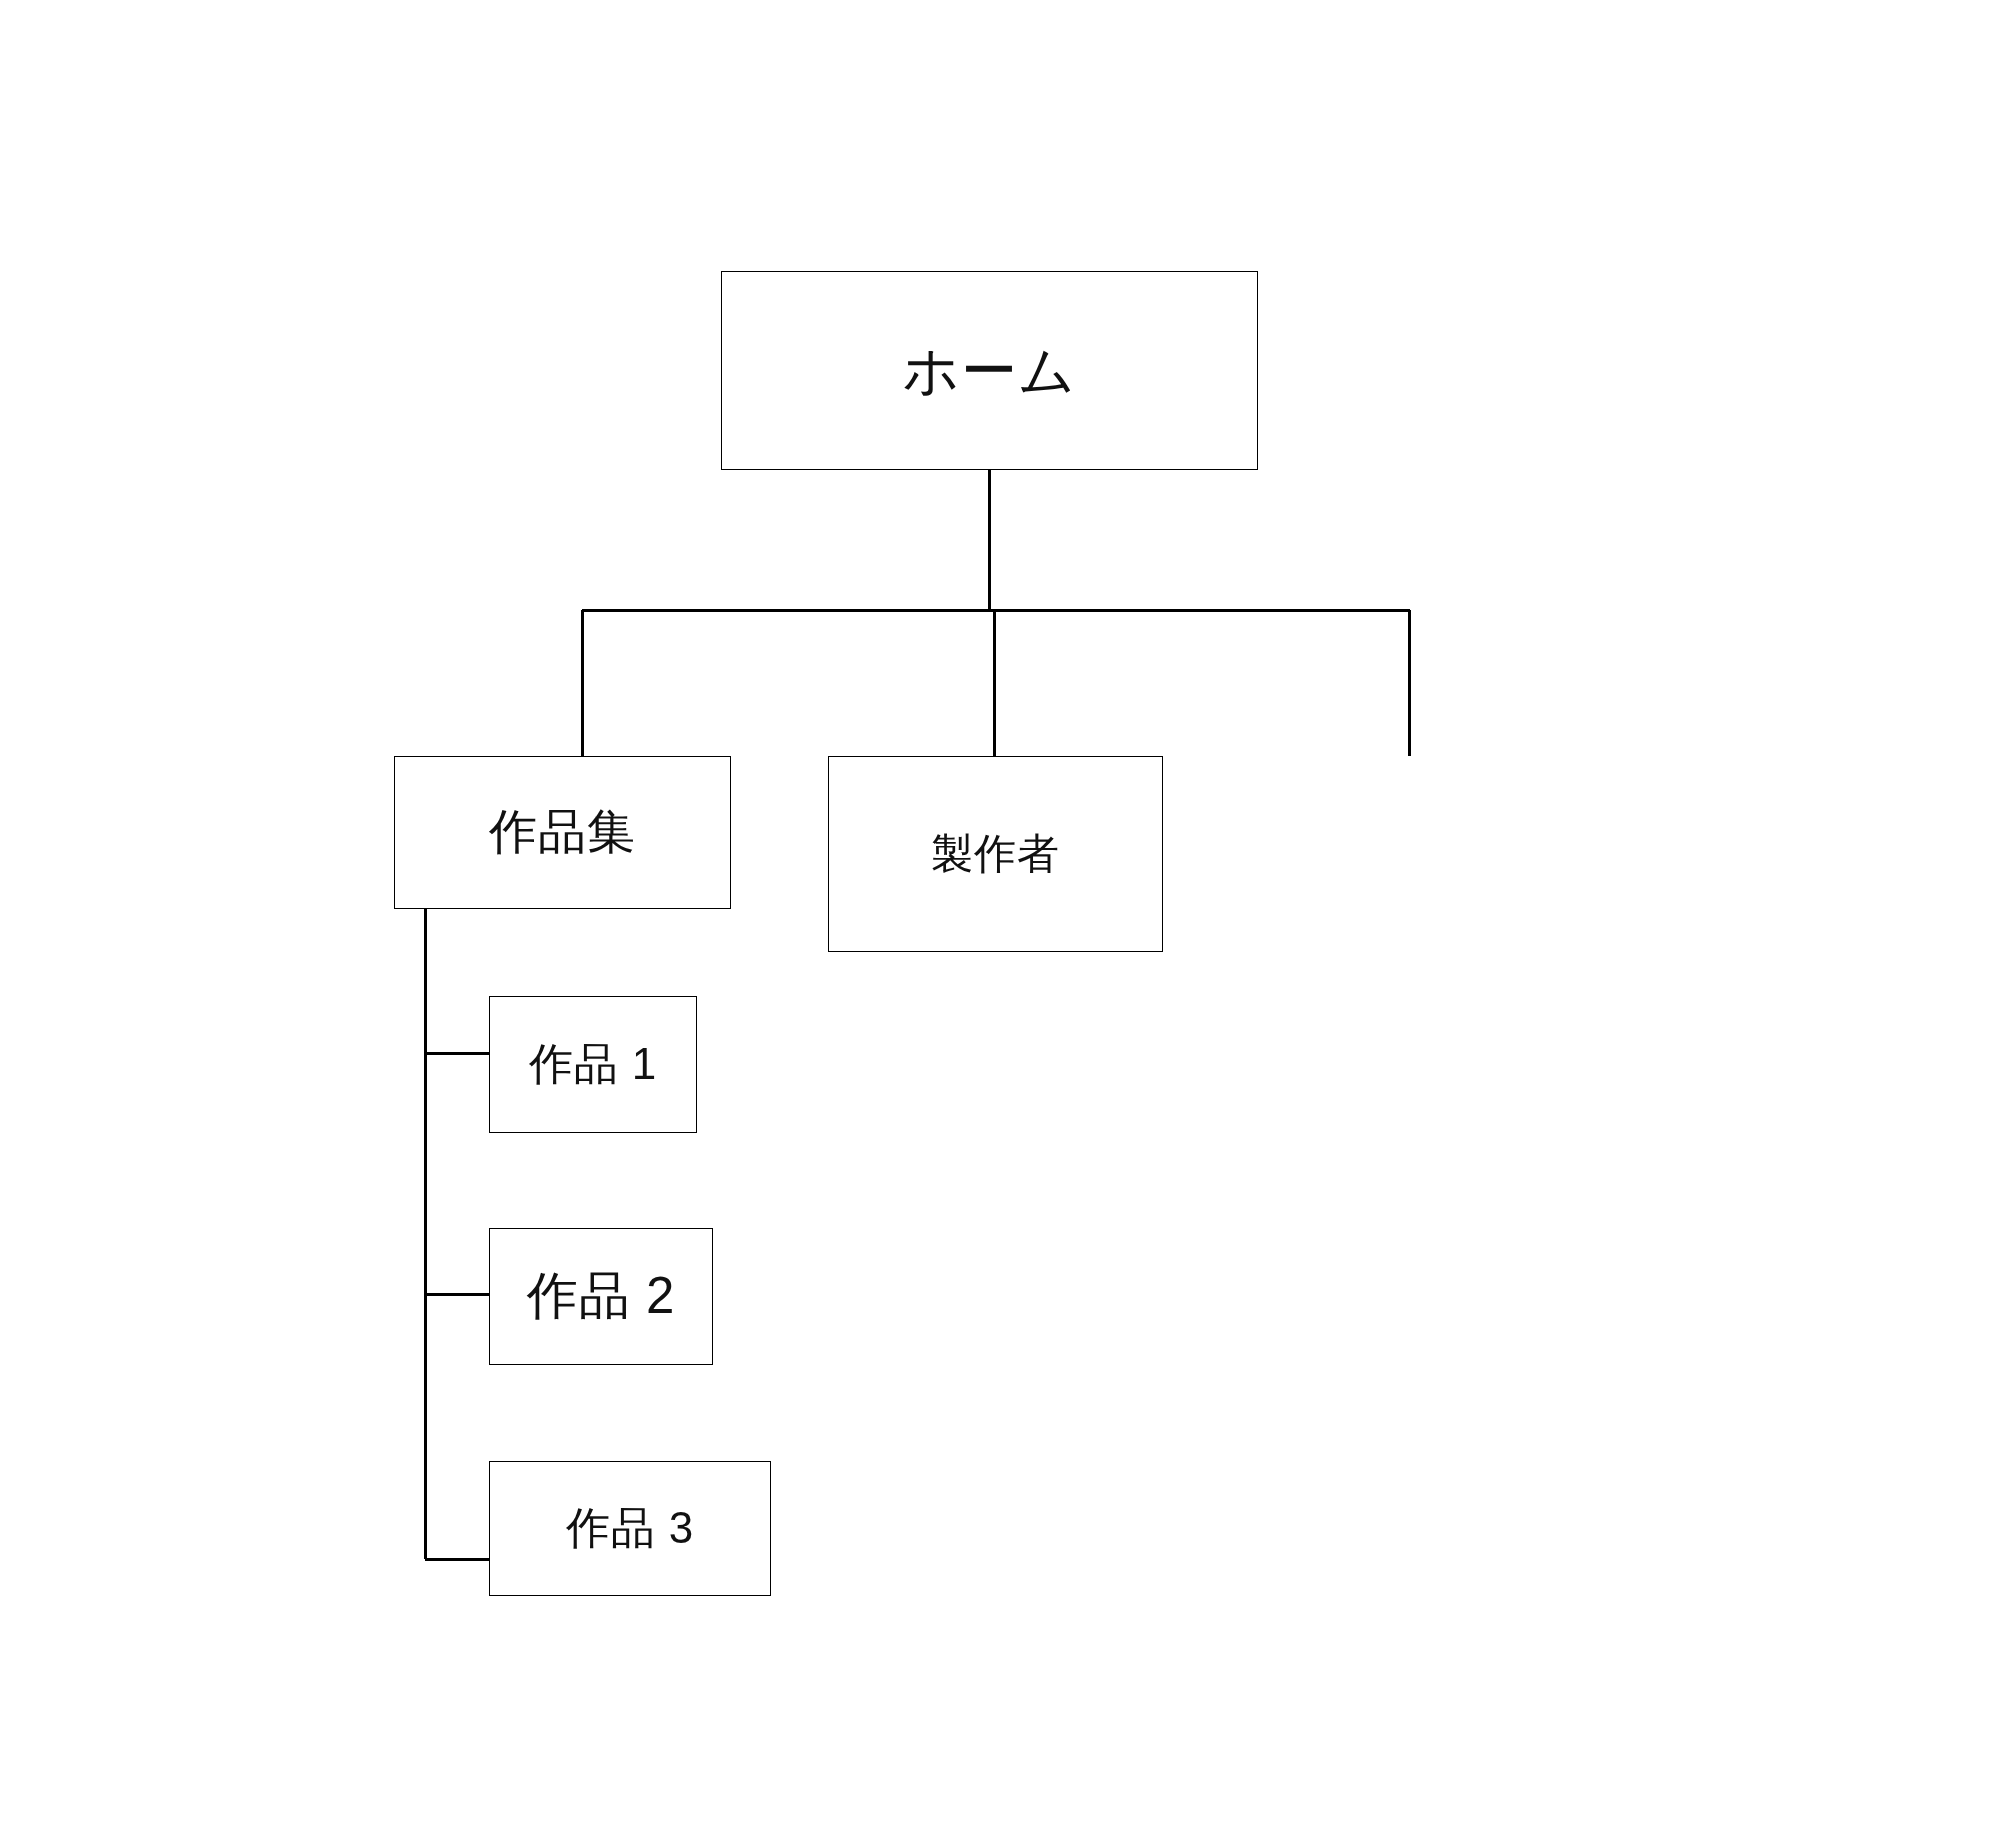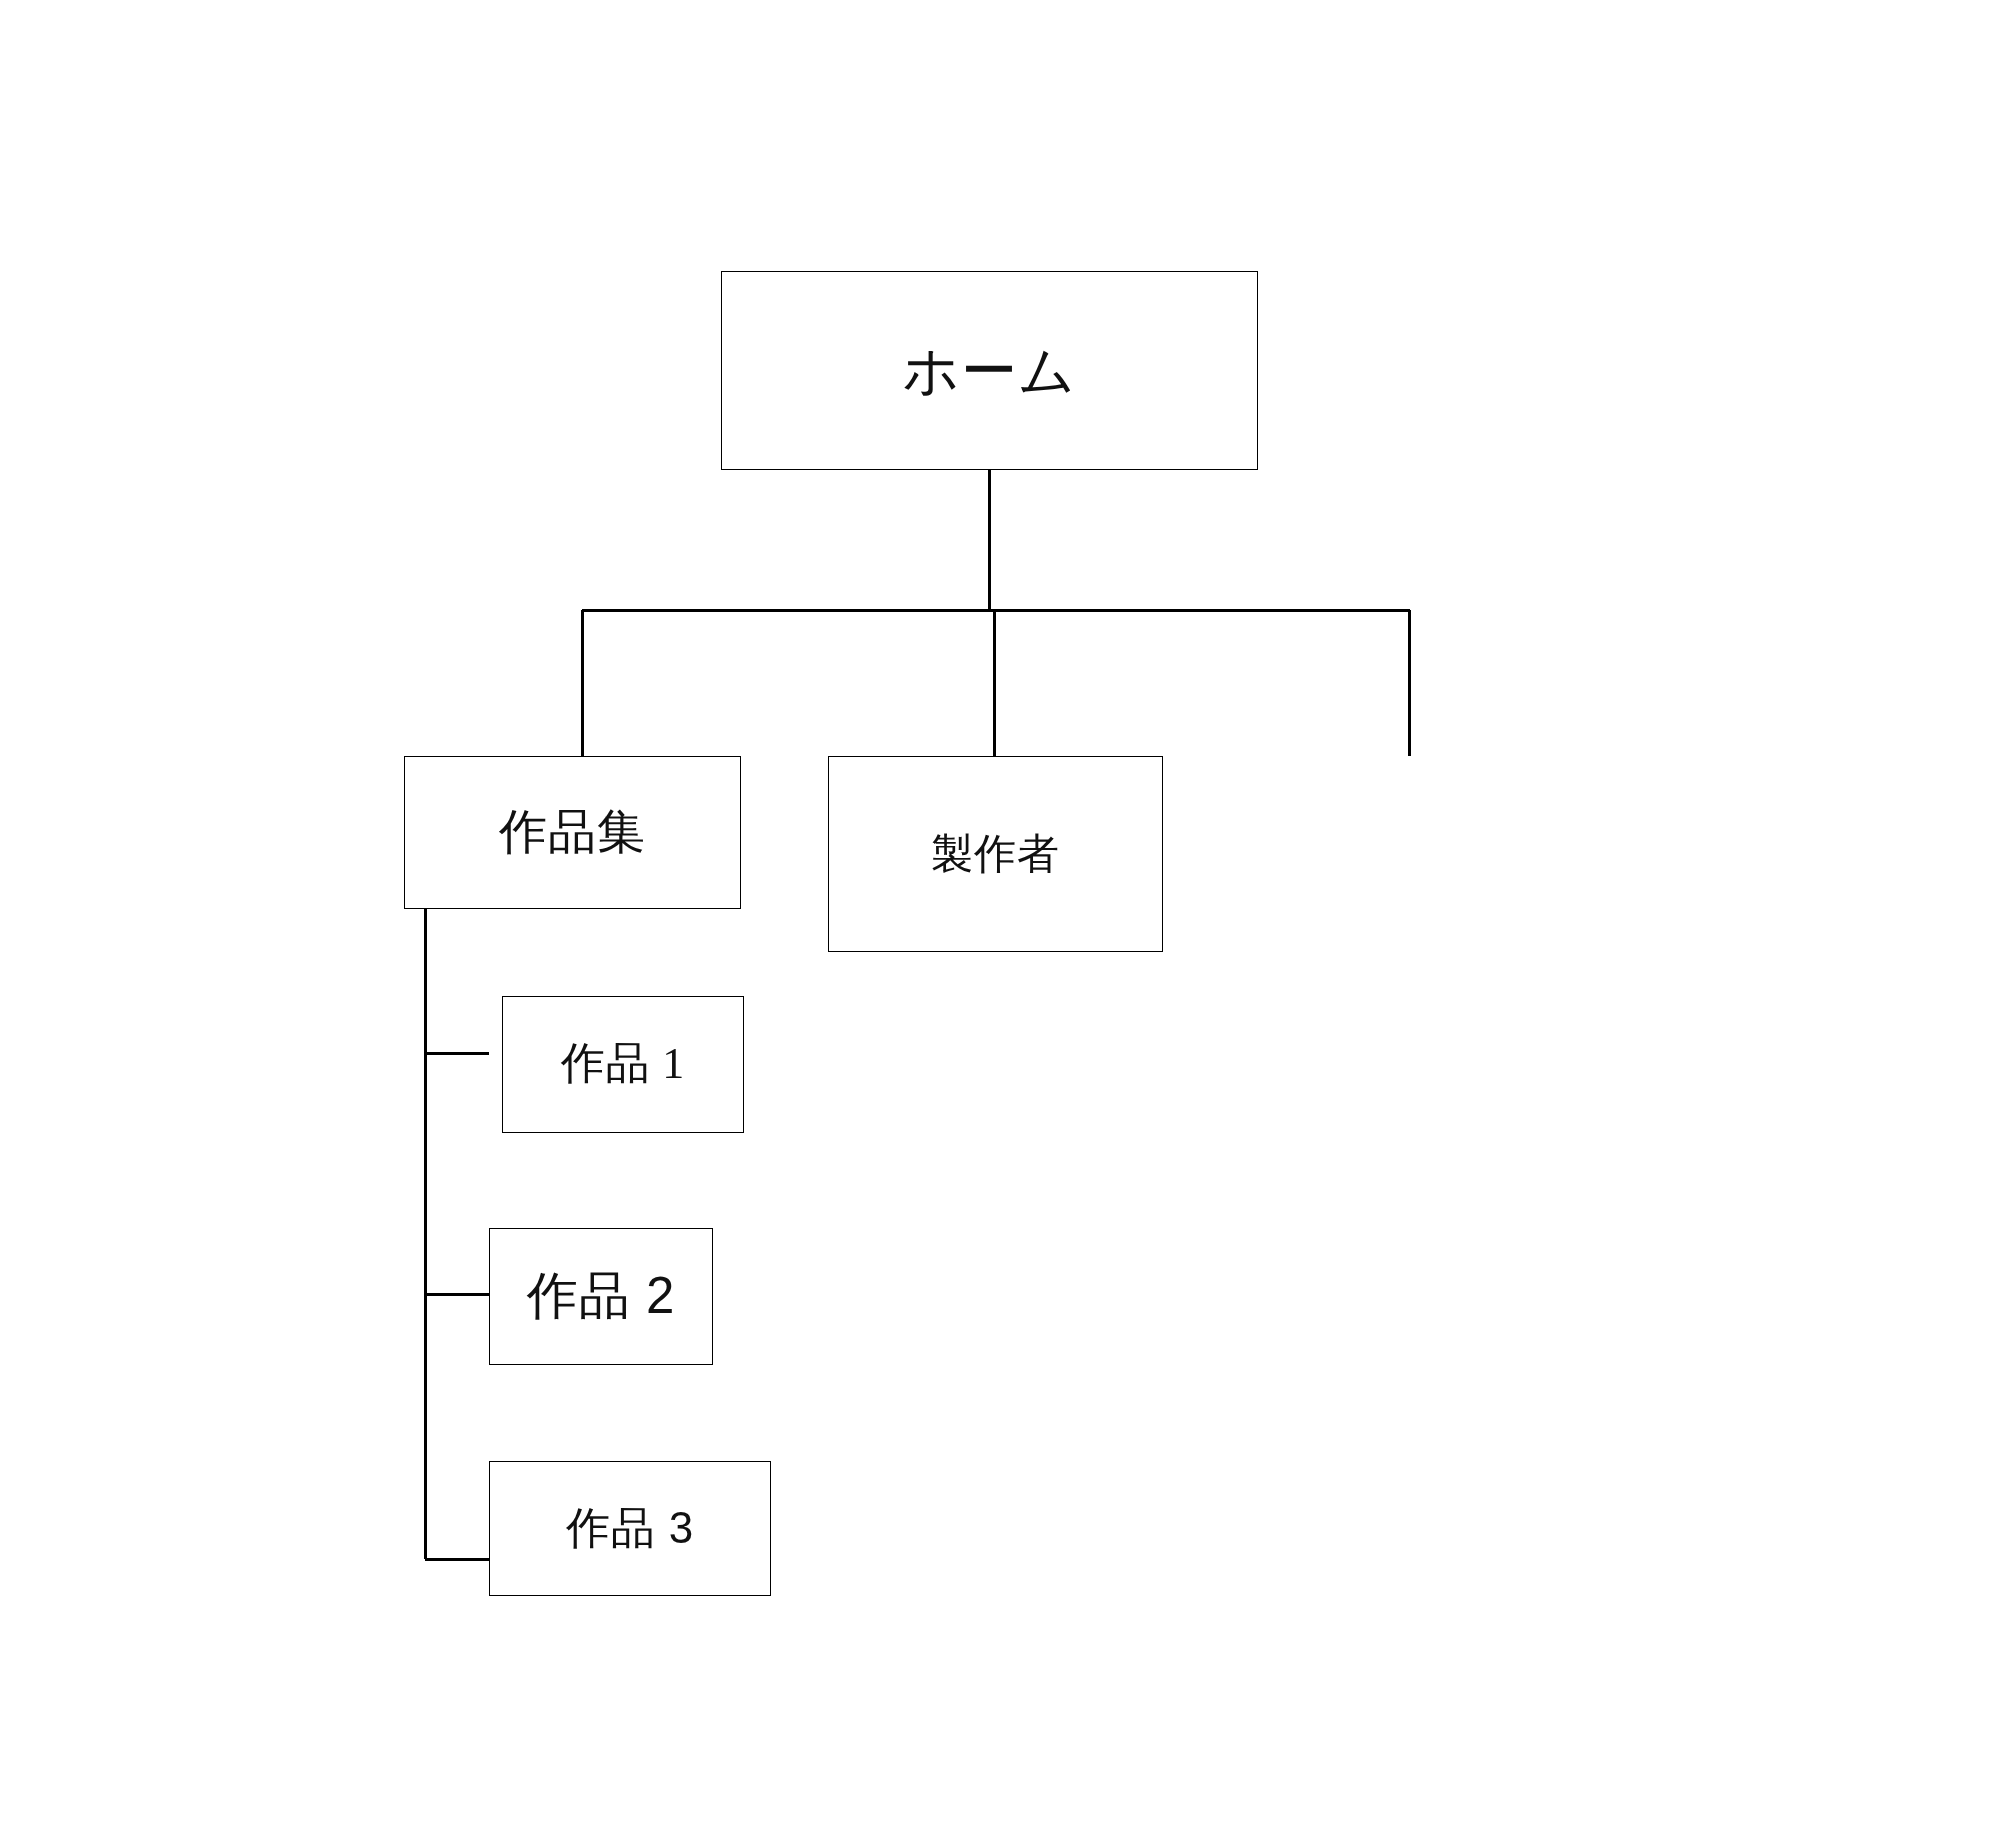--- a/index.html
+++ b/index.html
@@ -51,26 +51,26 @@
   
   #node-home {
     left: 721px;
     top: 271px;
     width: 537px;
     height: 199px;
     font-size: 56px;
   }
 
   
-  #node-works      { left: 404px;  top: 756px; width: 337px; height: 153px; font-size: 48px; }
+  #node-works      { left: 394px;  top: 756px; width: 337px; height: 153px; font-size: 48px; }
   #node-creator    { left: 828px;  top: 756px; width: 335px; height: 196px; font-size: 42px; }
   #node-other      { left: 1258px; top: 756px; width: 337px; height: 153px; font-size: 46px; }
 
   
-  #node-work-1 { left: 502px; top: 996px; width: 242px; height: 137px; font-size: 44px; font-family: Liberation Serif, serif; }
+  #node-work-1 { left: 489px; top: 996px; width: 208px; height: 137px; font-size: 44px; }
   #node-work-2 { left: 489px; top: 1228px; width: 224px; height: 137px; font-size: 51px; text-align: center; }
   #node-work-3 { left: 489px; top: 1461px; width: 282px; height: 135px; font-size: 44px; }
 </style>
 </head>
 <body>
 
 <div id="diagram-canvas">
 
   <svg id="connector-layer" viewBox="0 0 2070 1908" width="1999" height="1842" xmlns="http://www.w3.org/2000/svg">
     <g stroke="#000000" stroke-width="3" fill="none" shape-rendering="crispEdges">

